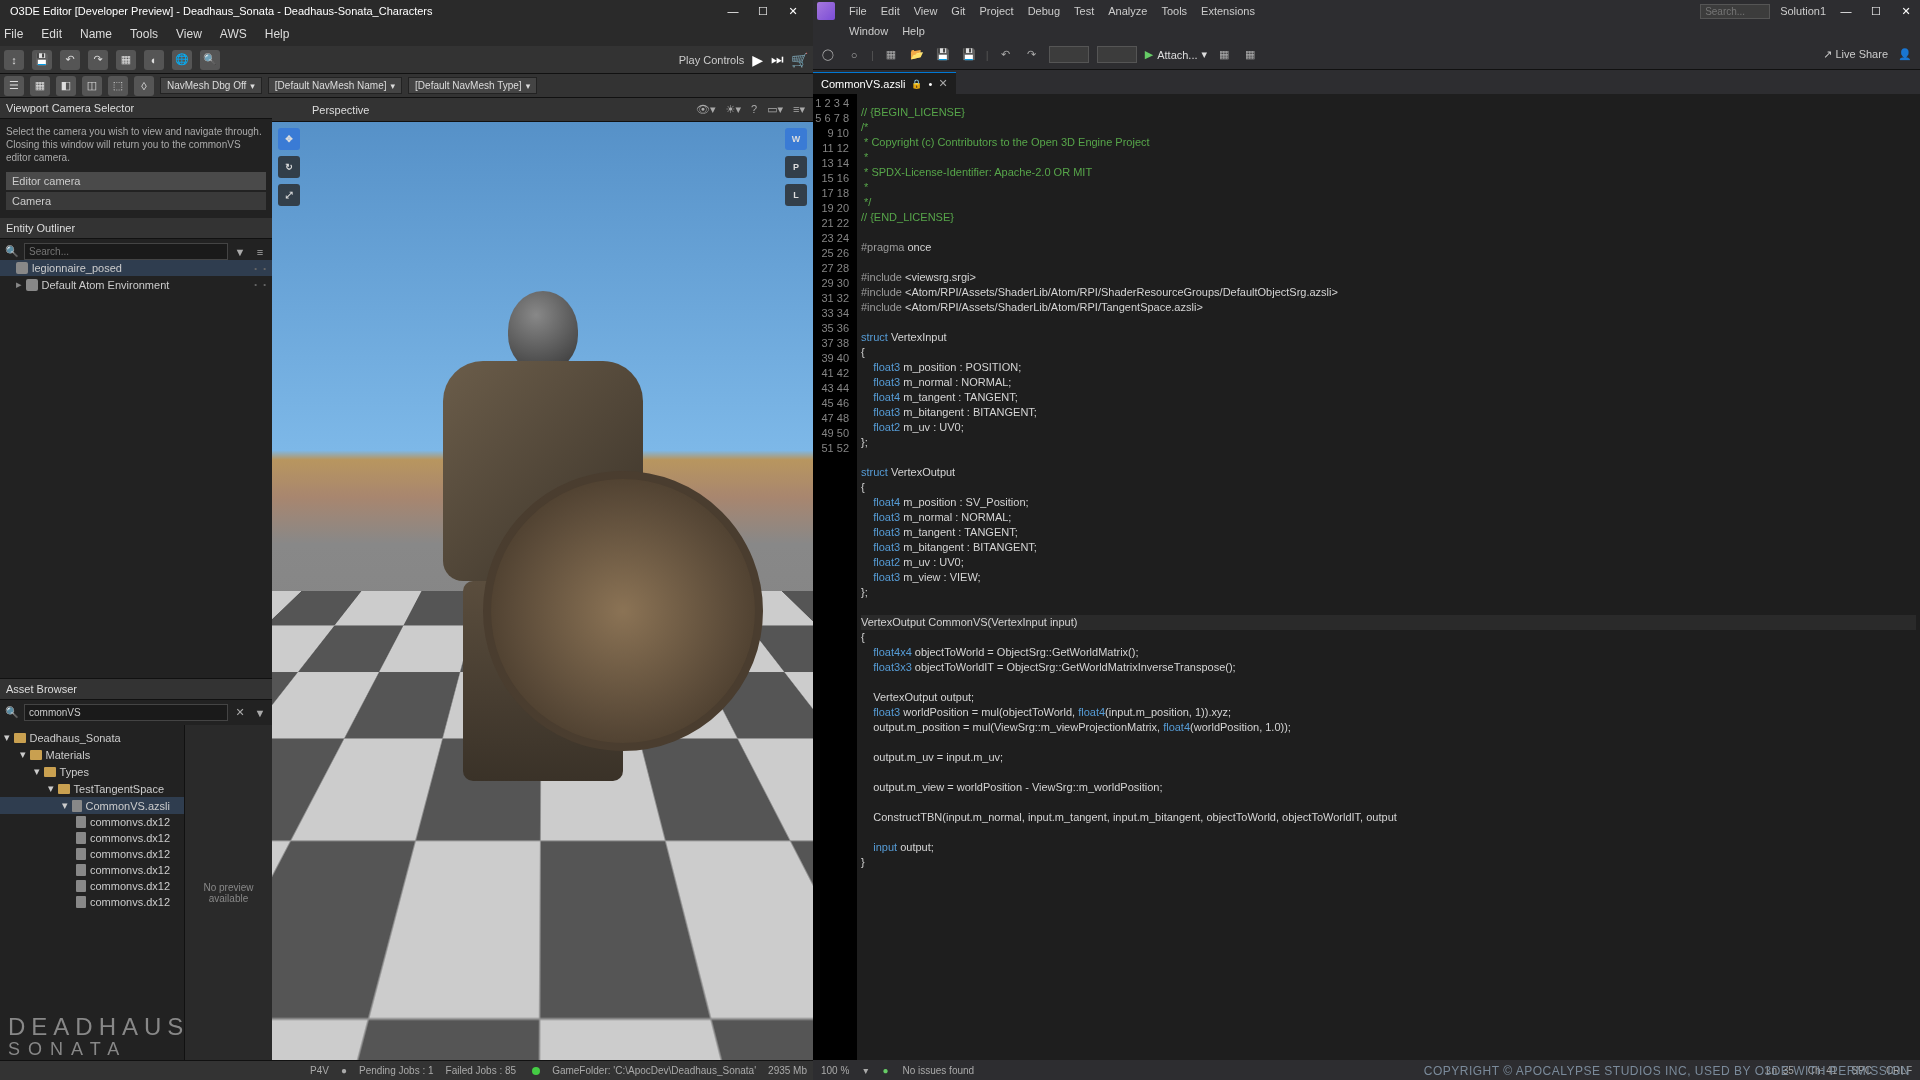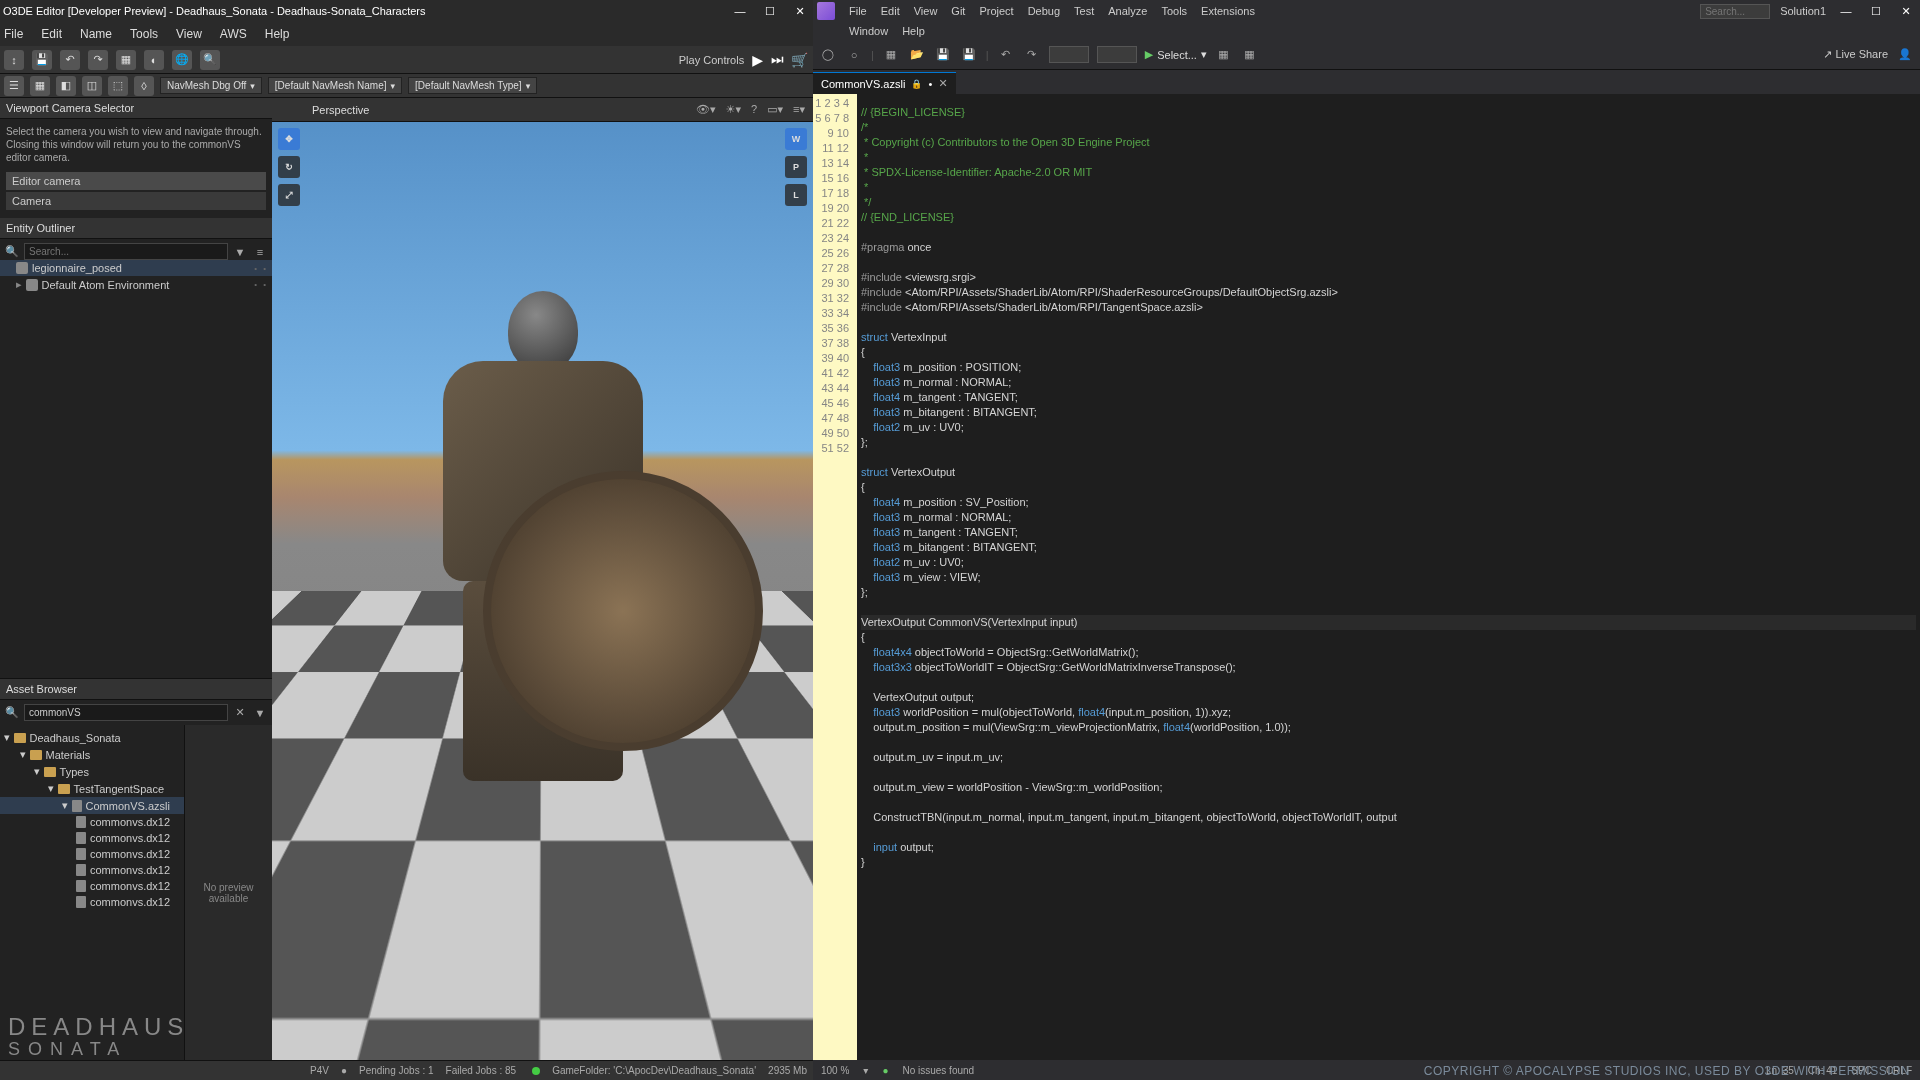--- a/index.html
+++ b/index.html
@@ -1,21 +1,21 @@
 <!DOCTYPE html>
 <html><head>
 <meta charset="utf-8">
 <style>
 * { margin: 0; padding: 0; box-sizing: border-box; font-family: 'Segoe UI', Tahoma, sans-serif; }
 body { background: #000; color: #ccc; font-size: 11px; overflow: hidden; width: 1920px; height: 1080px; position: relative; }
 .app { display: flex; width: 100%; height: 100%; }
 
 
 .o3de { width: 813px; background: #1a1a1a; display: flex; flex-direction: column; }
-.o3de-titlebar { background: #2a2a2a; height: 22px; display: flex; align-items: center; padding: 0 3px; position: relative; }
+.o3de-titlebar { background: #2a2a2a; height: 22px; display: flex; align-items: center; padding: 0 10px; position: relative; }
 .o3de-titlebar .title { flex: 1; color: #fff; font-size: 11px; }
 .win-controls { display: flex; gap: 10px; }
 .win-btn { width: 20px; height: 20px; display: flex; align-items: center; justify-content: center; color: #fff; cursor: pointer; }
 .o3de-menu { background: #2a2a2a; height: 24px; display: flex; align-items: center; padding: 0 4px; gap: 18px; }
 .o3de-menu span { color: #ddd; cursor: pointer; font-size: 12px; }
 .o3de-toolbar { background: #333; height: 28px; display: flex; align-items: center; padding: 0 4px; gap: 8px; border-bottom: 1px solid #111; }
 .tb-icon { width: 20px; height: 20px; background: #555; border-radius: 3px; display: flex; align-items: center; justify-content: center; color: #ddd; }
 .tb-spacer { flex: 1; }
 .play-controls { display: flex; align-items: center; gap: 8px; }
 .play-btn { color: #fff; font-size: 14px; }
@@ -103,21 +103,21 @@
 .vs-tb-icon { width:18px; height:18px; color:#aaa; display:flex; align-items:center; justify-content:center; }
 .vs-attach { display:flex; align-items:center; gap:4px; color:#ddd; }
 .vs-attach .tri { color:#6c6; }
 
 .vs-tab-row { height:24px; background:#2d2d30; display:flex; align-items:flex-end; }
 .vs-tab { background:#1e1e1e; padding:4px 8px; display:flex; align-items:center; gap:6px; font-size:11px; color:#fff; border-top:1px solid #0078d4; }
 .vs-tab .lock { color:#888; font-size:9px; }
 .vs-tab .close { color:#aaa; cursor:pointer; }
 
 .vs-editor { flex:1; display:flex; background:#1e1e1e; overflow:hidden; font-family:Consolas,monospace; font-size:11px; }
-.gutter { width:44px; background:#fef9c3; color:#858585; text-align:right; padding:2px 8px 2px 2px; line-height:15px; }
+.gutter { width:44px; background:#000000; color:#858585; text-align:right; padding:2px 8px 2px 2px; line-height:15px; }
 .code { flex:1; padding:11px 4px; color:#d4d4d4; line-height:15px; white-space:pre; overflow:hidden; }
 .c-comment { color:#57a64a; }
 .c-keyword { color:#569cd6; }
 .c-preproc { color:#9b9b9b; }
 .code .cur-line { background:#2a2a2a; display:inline-block; width:100%; }
 
 .vs-status { height:20px; background:#2d2d30; display:flex; align-items:center; padding:0 8px; gap:14px; font-size:10px; color:#aaa; }
 .vs-status .ok { color:#6c6; }
 
 .copyright { position:absolute; bottom:2px; right:10px; color:#7a8a9a; font-size:12px; letter-spacing:0.5px; }
@@ -360,21 +360,21 @@
       <span class="vs-tb-icon">📂</span>
       <span class="vs-tb-icon">💾</span>
       <span class="vs-tb-icon">💾</span>
       <span style="color:#555">|</span>
       <span class="vs-tb-icon">↶</span>
       <span class="vs-tb-icon">↷</span>
       <input style="width: 40px; background: rgb(60, 60, 60); border: 1px solid rgb(85, 85, 85);">
       <input style="width: 40px; background: rgb(60, 60, 60); border: 1px solid rgb(85, 85, 85);">
       <div class="vs-attach">
         <span class="tri">▶</span>
-          <span>Select...</span>
+          <span>Attach...</span>
           <span>▾</span>
       </div>
       <span class="vs-tb-icon">▦</span>
       <span class="vs-tb-icon">▦</span>
       <div style="flex:1"></div>
       <span>↗ <span>Live Share</span></span>
       <span class="vs-tb-icon">👤</span>
     </div>
 
     <div class="vs-tab-row">

